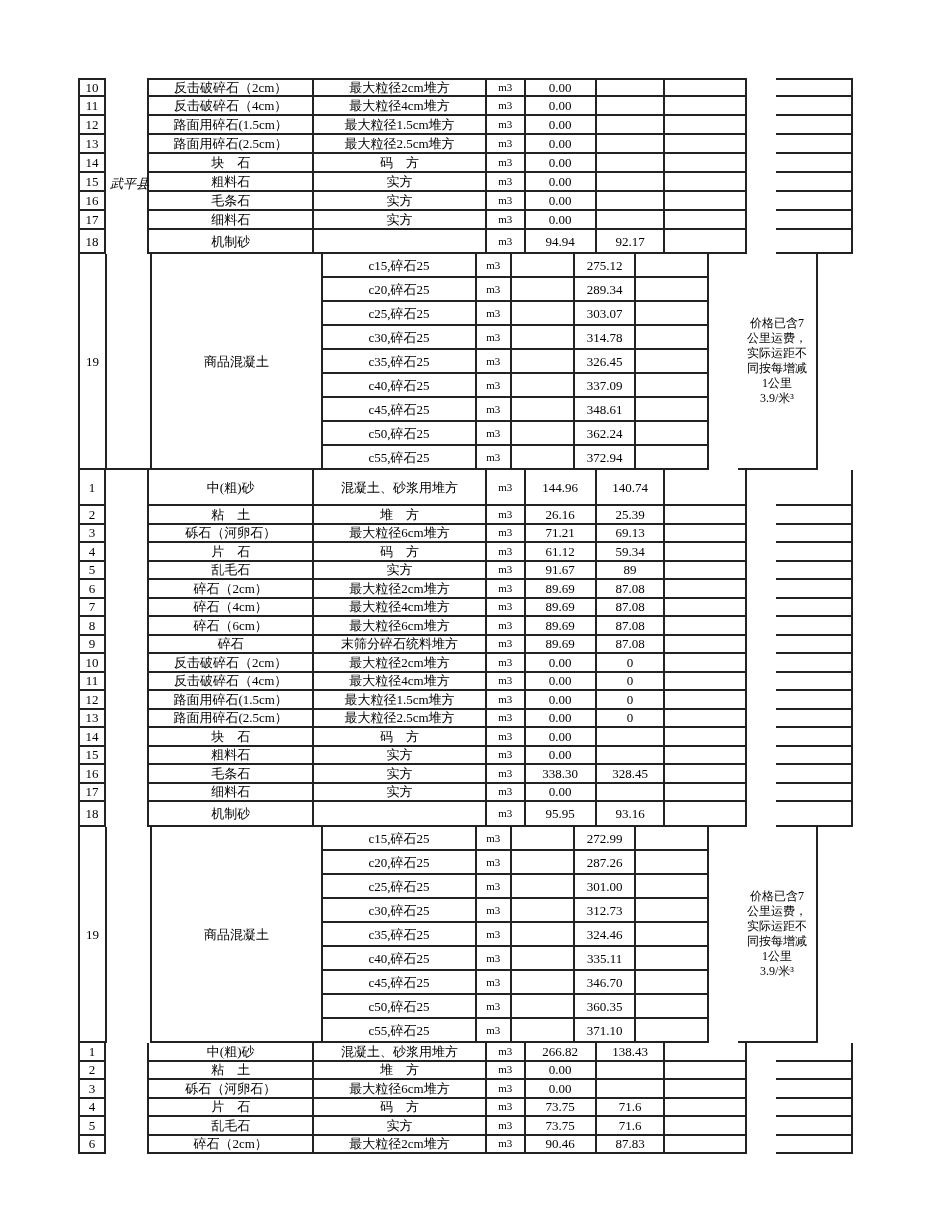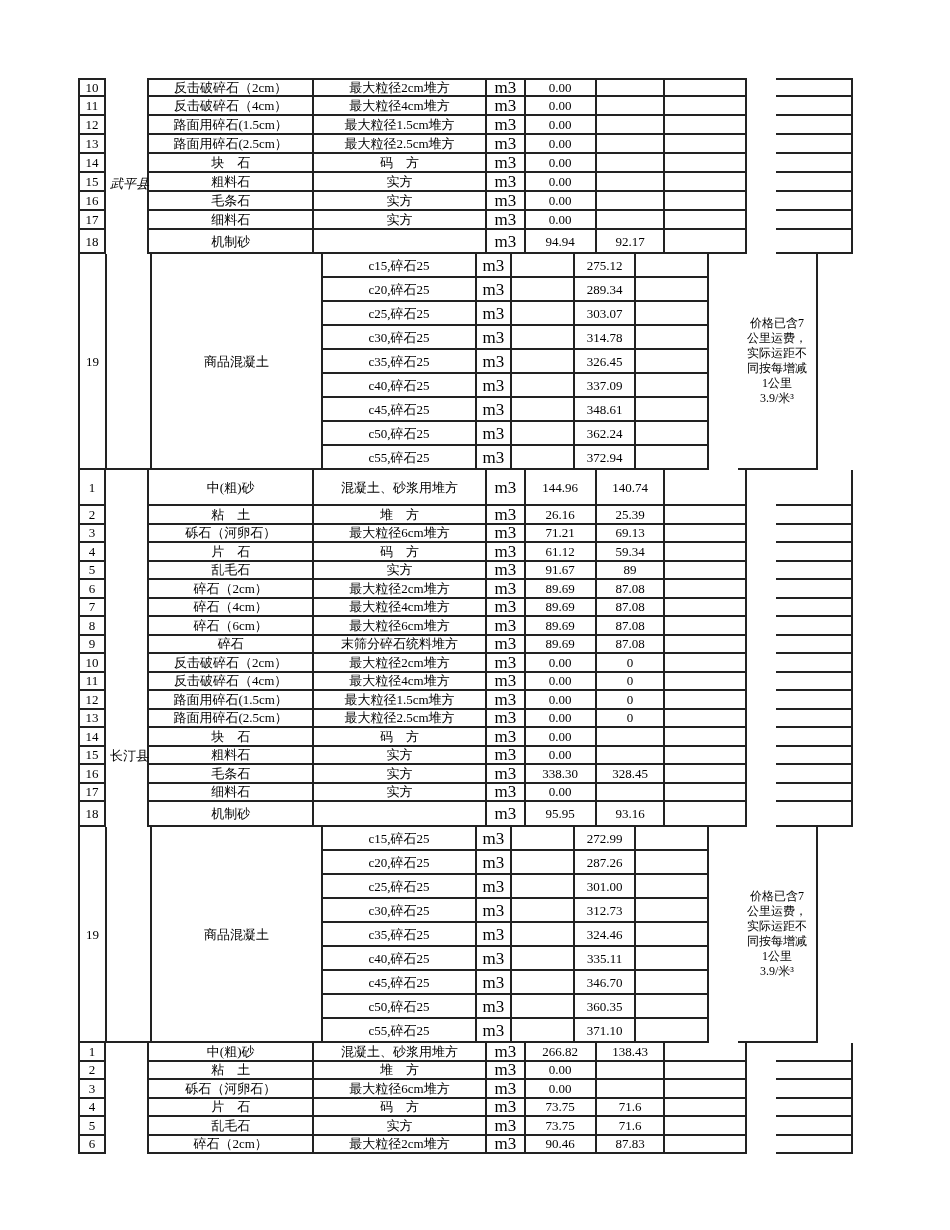--- a/index.html
+++ b/index.html
@@ -8,21 +8,21 @@
   .sheet{position:absolute;left:78px;top:78px;width:775px;}
   .section{position:relative;}
   .row{display:flex;}
   .c{box-sizing:border-box;display:flex;align-items:center;justify-content:center;
      border-right:2px solid #222;border-bottom:2px solid #222;
      font-size:13px;overflow:hidden;white-space:nowrap;line-height:1;}
   .num{width:29px;border-left:2px solid #222;}
   .gap{width:45px;border-bottom:none;}
   .mat{width:171px;text-align:center;}
   .desc{width:180px;}
-  .unit{width:40px;font-size:17px;}
+  .unit{width:40px;font-size:11px;}
   .v1{width:74px;text-align:center;}
   .v2{width:71px;}
   .x7{width:85px;}
   .rem{width:80px;margin-left:29px;}
   .s1 .row{height:19px;}
   .s2 .row,.s3 .row{height:18.5px;}
   .s1 .row.r18{height:24px;}
   .s2 .row.r18{height:25px;}
   .s2 .row.row1{height:36px;}
   .row.first .c{border-top:2px solid #222;}
@@ -492,23 +492,20 @@
               <div class="c x7"></div>
             </div>
           </div>
           <div class="c rem crem">价格已含7
 公里运费，
 实际运距不
 同按每增减
 1公里
 3.9/米³</div>
         </div>
-        <div class="county closed">
-          <div class="county-label">长汀县</div>
-        </div>
       </div>
       <div class="section s3">
         <div class="row">
           <div class="c num">1</div>
           <div class="c gap"></div>
           <div class="c mat">中(粗)砂</div>
           <div class="c desc">混凝土、砂浆用堆方</div>
           <div class="c unit">m3</div>
           <div class="c v1">266.82</div>
           <div class="c v2">138.43</div>

